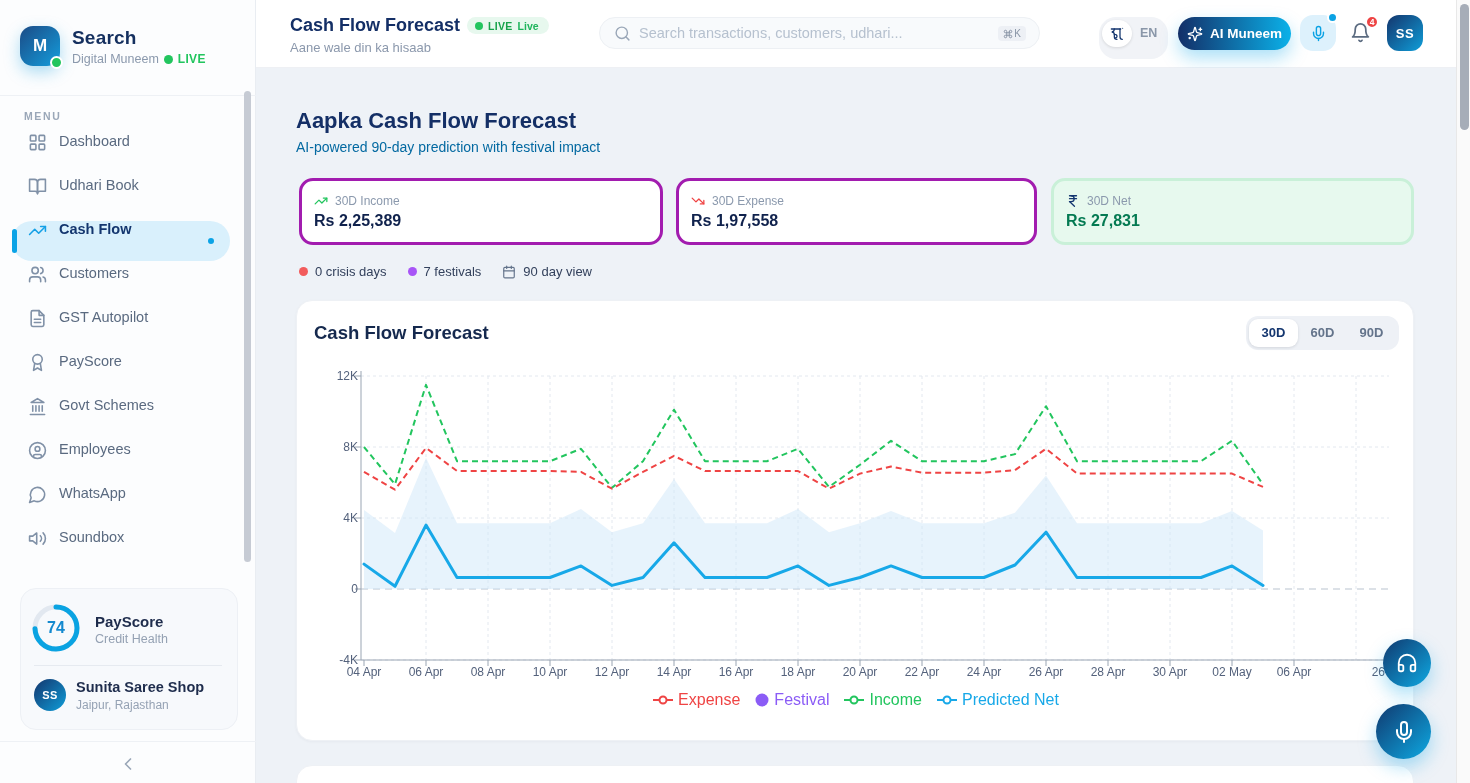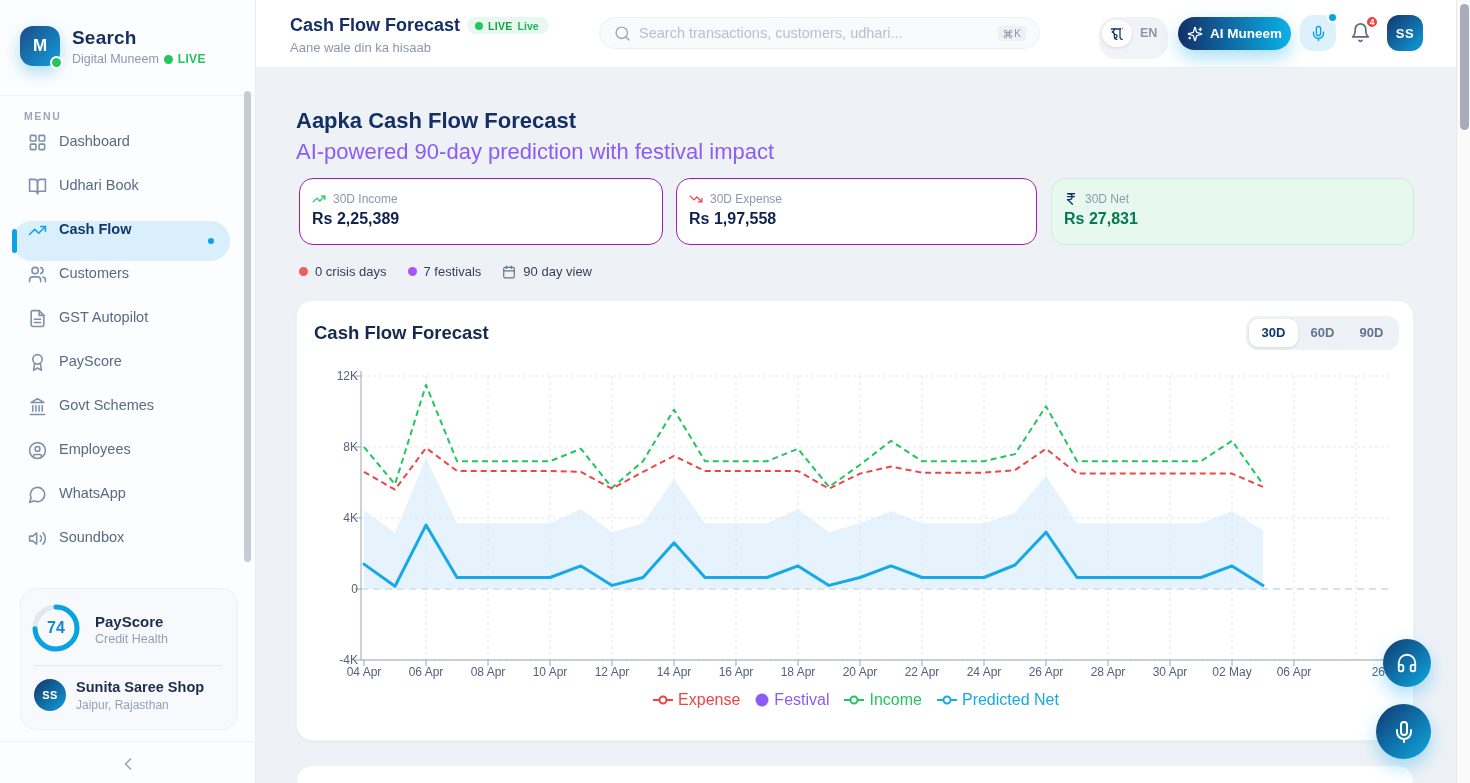--- a/index.html
+++ b/index.html
@@ -51,22 +51,22 @@
 #lang .en { position:absolute; left:41px; top:9px; font-size:12.5px; font-weight:600; color:#8a97a9; }
 #aibtn { position:absolute; left:922px; top:17px; width:113px; height:33px; border-radius:17px; background:linear-gradient(90deg,#132f68,#0bb1e9); color:#fff; display:flex; align-items:center; justify-content:center; gap:7px; font-size:13.5px; font-weight:bold; box-shadow:0 8px 18px rgba(14,165,233,.35); }
 #micbtn { position:absolute; left:1044px; top:15px; width:36px; height:36px; border-radius:13px; background:#ddf1fc; display:flex; align-items:center; justify-content:center; color:#0aa2e4; }
 #micbtn .d { position:absolute; right:-2px; top:-3px; width:11px; height:11px; border-radius:50%; background:#0aa2e4; border:2px solid #fff; }
 #bell { position:absolute; left:1094px; top:22px; color:#5b6b80; }
 #bell .badge { position:absolute; left:15px; top:-7px; width:14px; height:14px; border-radius:50%; background:#ee4444; border:2px solid #fff; color:#fff; font-size:8.5px; font-weight:bold; display:flex; align-items:center; justify-content:center; }
 #tb-avatar { position:absolute; left:1131px; top:15px; width:36px; height:36px; border-radius:12px; background:linear-gradient(135deg,#14356d,#0f9ed9); color:#fff; font-size:13px; font-weight:bold; display:flex; align-items:center; justify-content:center; letter-spacing:.5px; }
 
 #main { position:absolute; left:256px; top:68px; width:1214px; height:715px; background:#eef2f7; }
 #h1 { position:absolute; left:296px; top:108px; font-size:22px; font-weight:bold; color:#142f66; }
-#h1sub { position:absolute; left:296px; top:139px; font-size:22px; color:#8b5cf6; }
-.stat { position:absolute; top:178px; height:67px; border-radius:14px; background:#fff; border:1px solid #a21caf; padding:13px 12px; }
+#h1sub { position:absolute; left:296px; top:139px; font-size:14px; color:#0369a1; }
+.stat { position:absolute; top:178px; height:67px; border-radius:14px; background:#fff; border:3px solid #a21caf; padding:13px 12px; }
 .stat .lr { display:flex; align-items:center; gap:7px; font-size:12px; color:#8b99ad; }
 .stat .val { margin-top:4px; font-size:16px; font-weight:bold; color:#10224d; }
 #stat3 { background:#e7f9ee; border-color:#c9f0d8; }
 #stat3 .val { color:#047a52; }
 .chips { position:absolute; left:299px; top:264px; display:flex; align-items:center; gap:21px; font-size:13px; color:#33415c; font-weight:500; }
 .chips .it { display:flex; align-items:center; gap:7px; }
 .chips .dotr { width:9px; height:9px; border-radius:50%; background:#f25c5c; }
 .chips .dotp { width:9px; height:9px; border-radius:50%; background:#a855f7; }
 #chartcard { position:absolute; left:296px; top:300px; width:1118px; height:441px; border-radius:16px; background:#fff; border:1px solid #eef1f5; box-shadow:0 1px 3px rgba(15,23,42,.04); }
 #ctitle { position:absolute; left:17px; top:21px; font-size:18.5px; font-weight:bold; color:#15294e; }

